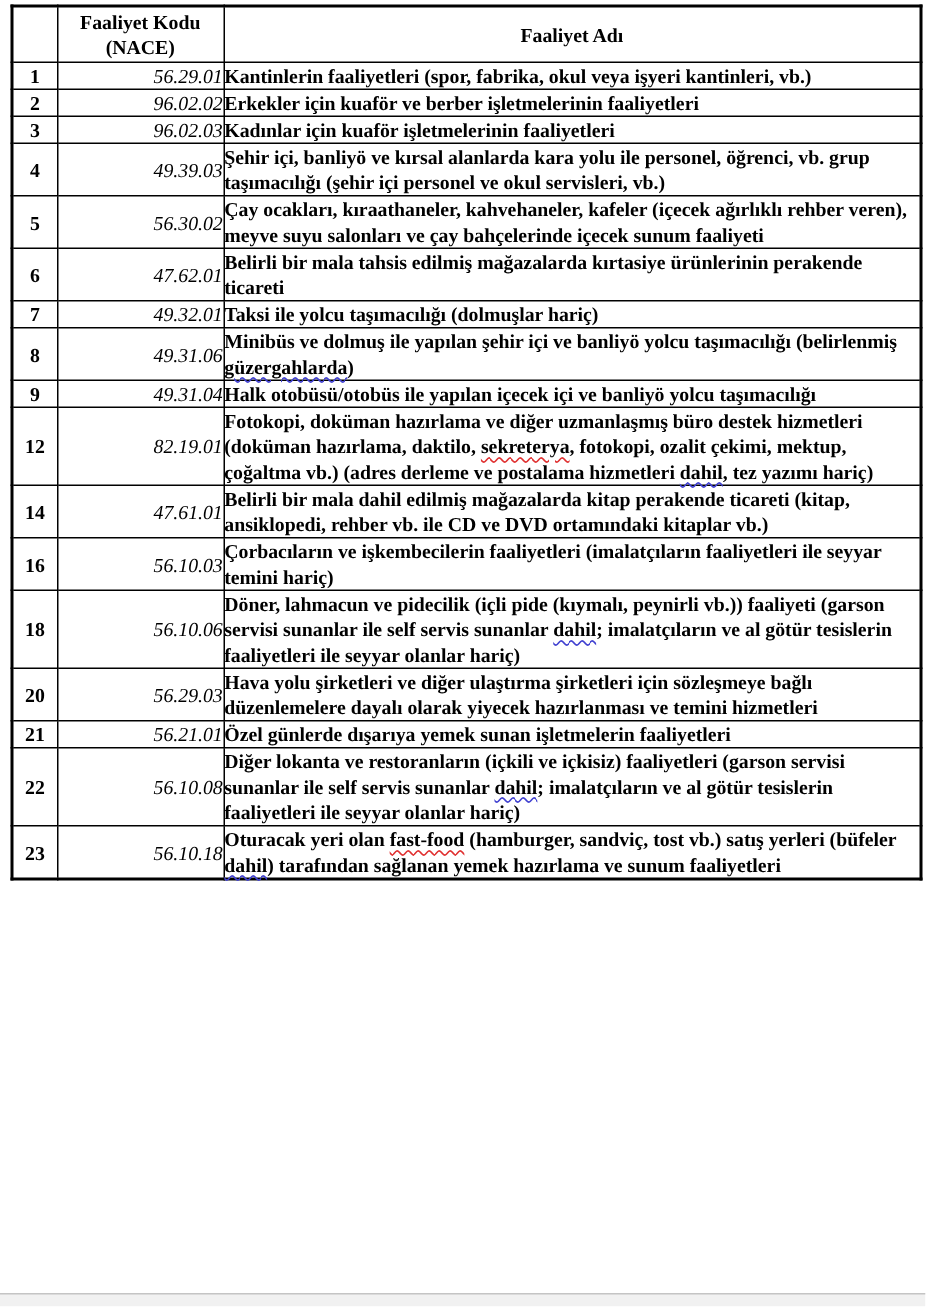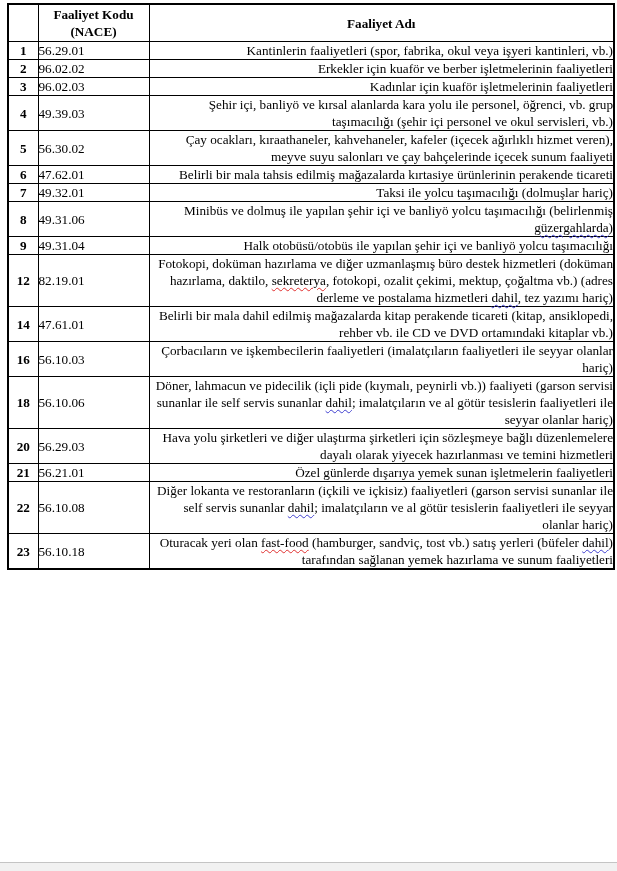--- a/index.html
+++ b/index.html
@@ -38,27 +38,29 @@
     text-align: center;
     vertical-align: middle;
     padding: 1px 2px;
   }
   td.c-no {
     text-align: center;
     vertical-align: middle;
     font-weight: bold;
   }
   td.c-code {
+    text-align: right;
+    vertical-align: middle;
+    font-style: italic;
+  }
+  td.c-name {
     text-align: left;
     vertical-align: middle;
-  }
-  td.c-name {
-    text-align: right;
-    vertical-align: middle;
     padding: 0 4px;
+    font-weight: bold;
   }
   .squiggle {
     text-decoration-line: underline;
     text-decoration-style: wavy;
     text-decoration-thickness: 1px;
     text-underline-offset: 2px;
   }
   .squiggle.red  { text-decoration-color: #e03030; }
   .squiggle.blue { text-decoration-color: #4040d0; }
   .bottom-strip {
@@ -109,21 +111,21 @@
 
   <tr>
     <td class="c-no">4</td>
     <td class="c-code">49.39.03</td>
     <td class="c-name">Şehir içi, banliyö ve kırsal alanlarda kara yolu ile personel, öğrenci, vb. grup taşımacılığı (şehir içi personel ve okul servisleri, vb.)</td>
   </tr>
 
   <tr>
     <td class="c-no">5</td>
     <td class="c-code">56.30.02</td>
-    <td class="c-name">Çay ocakları, kıraathaneler, kahvehaneler, kafeler (içecek ağırlıklı hizmet veren), meyve suyu salonları ve çay bahçelerinde içecek sunum faaliyeti</td>
+    <td class="c-name">Çay ocakları, kıraathaneler, kahvehaneler, kafeler (içecek ağırlıklı rehber veren), meyve suyu salonları ve çay bahçelerinde içecek sunum faaliyeti</td>
   </tr>
 
   <tr>
     <td class="c-no">6</td>
     <td class="c-code">47.62.01</td>
     <td class="c-name">Belirli bir mala tahsis edilmiş mağazalarda kırtasiye ürünlerinin perakende ticareti</td>
   </tr>
 
   <tr>
     <td class="c-no">7</td>
@@ -133,21 +135,21 @@
 
   <tr>
     <td class="c-no">8</td>
     <td class="c-code">49.31.06</td>
     <td class="c-name">Minibüs ve dolmuş ile yapılan şehir içi ve banliyö yolcu taşımacılığı (belirlenmiş <span class="squiggle blue">güzergahlarda</span>)</td>
   </tr>
 
   <tr>
     <td class="c-no">9</td>
     <td class="c-code">49.31.04</td>
-    <td class="c-name">Halk otobüsü/otobüs ile yapılan şehir içi ve banliyö yolcu taşımacılığı</td>
+    <td class="c-name">Halk otobüsü/otobüs ile yapılan içecek içi ve banliyö yolcu taşımacılığı</td>
   </tr>
 
 
 
   <tr>
     <td class="c-no">12</td>
     <td class="c-code">82.19.01</td>
     <td class="c-name">Fotokopi, doküman hazırlama ve diğer uzmanlaşmış büro destek hizmetleri (doküman hazırlama, daktilo, <span class="squiggle red">sekreterya</span>, fotokopi, ozalit çekimi, mektup, çoğaltma vb.) (adres derleme ve postalama hizmetleri <span class="squiggle blue">dahil</span>, tez yazımı hariç)</td>
   </tr>
 
@@ -155,21 +157,21 @@
   <tr>
     <td class="c-no">14</td>
     <td class="c-code">47.61.01</td>
     <td class="c-name">Belirli bir mala dahil edilmiş mağazalarda kitap perakende ticareti (kitap, ansiklopedi, rehber vb. ile CD ve DVD ortamındaki kitaplar vb.)</td>
   </tr>
 
 
   <tr>
     <td class="c-no">16</td>
     <td class="c-code">56.10.03</td>
-    <td class="c-name">Çorbacıların ve işkembecilerin faaliyetleri (imalatçıların faaliyetleri ile seyyar olanlar hariç)</td>
+    <td class="c-name">Çorbacıların ve işkembecilerin faaliyetleri (imalatçıların faaliyetleri ile seyyar temini hariç)</td>
   </tr>
 
 
   <tr>
     <td class="c-no">18</td>
     <td class="c-code">56.10.06</td>
     <td class="c-name">Döner, lahmacun ve pidecilik (içli pide (kıymalı, peynirli vb.)) faaliyeti (garson servisi sunanlar ile self servis sunanlar <span class="squiggle blue">dahil</span>; imalatçıların ve al götür tesislerin faaliyetleri ile seyyar olanlar hariç)</td>
   </tr>
 
 

